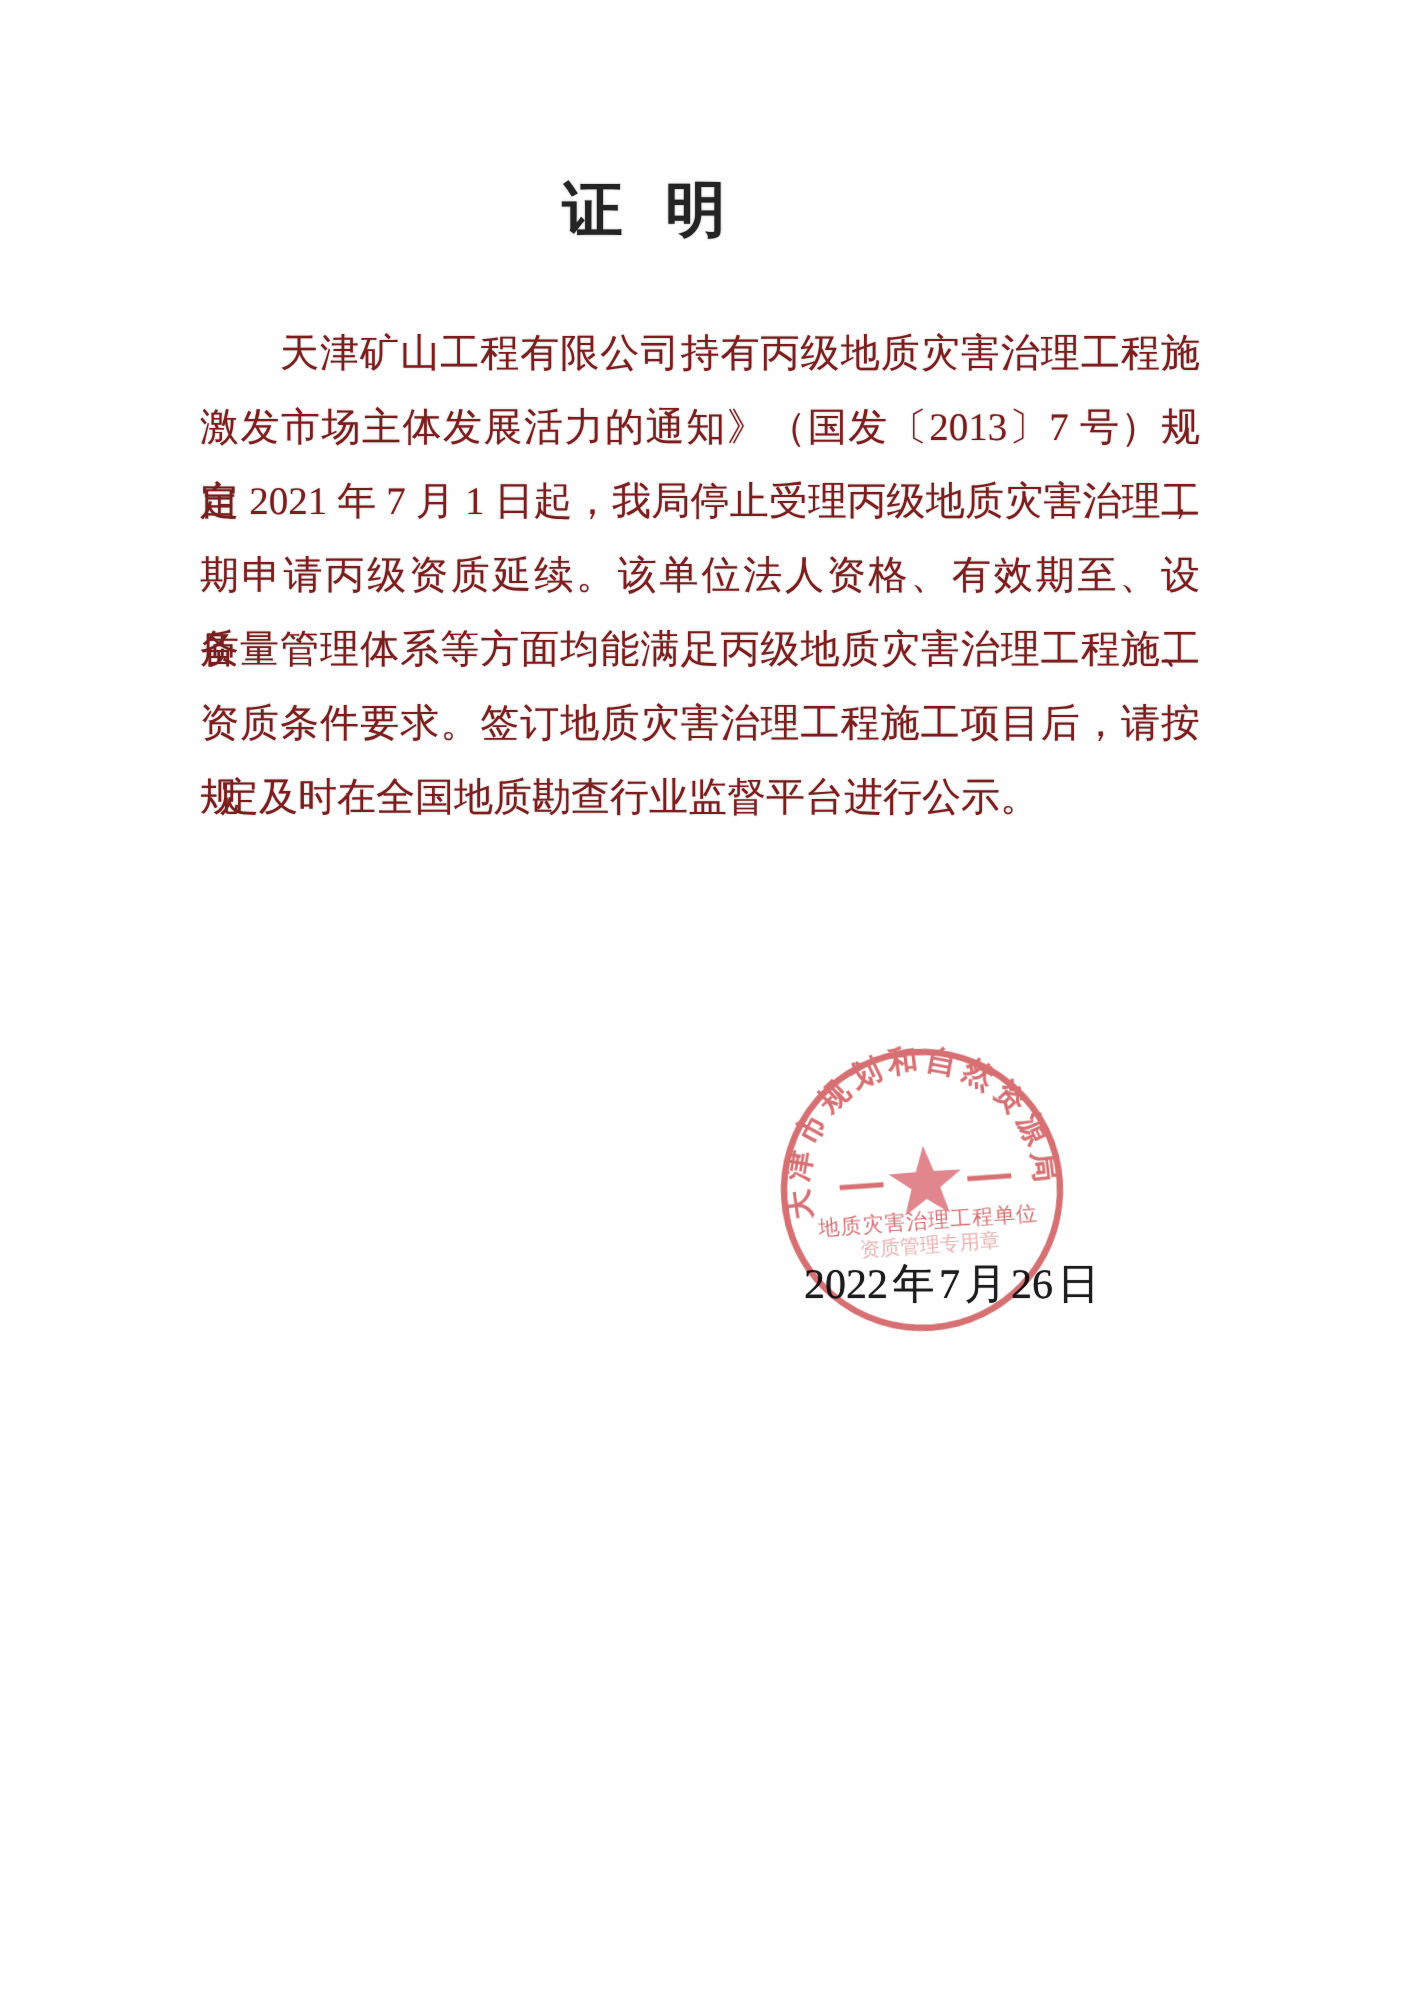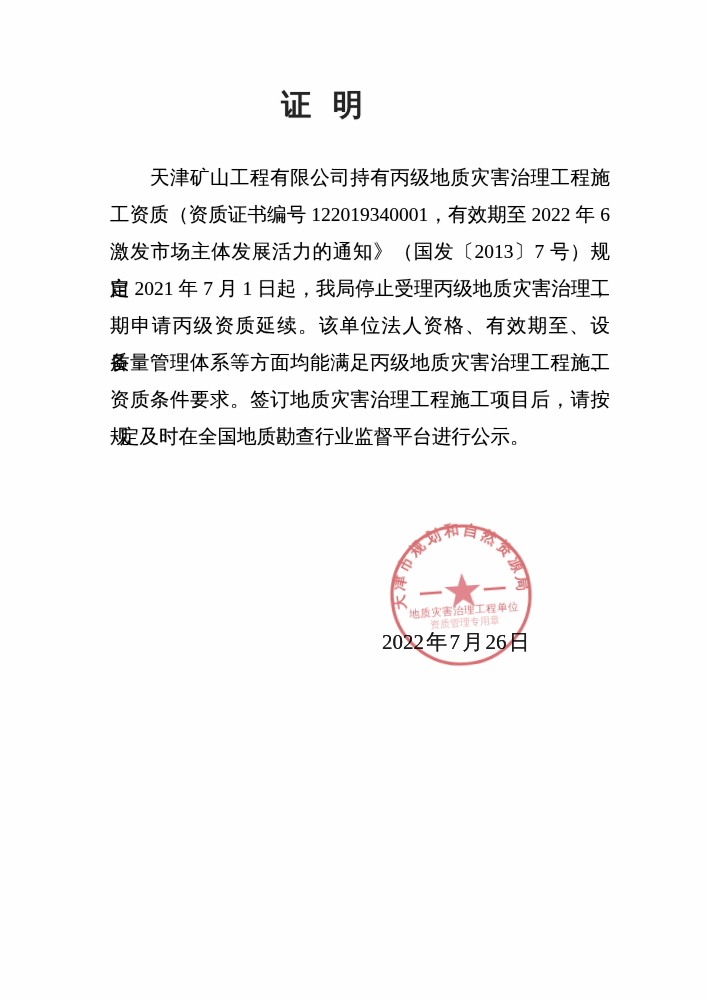--- a/index.html
+++ b/index.html
@@ -7,50 +7,49 @@
     position:relative;width:707px;height:1000px;margin:0 auto;
     background:#fefefe;overflow:hidden;
     font-family:"Liberation Serif","DejaVu Serif",serif;
   }
   .title{
     position:absolute;top:85px;left:0;width:651px;margin:0;
     text-align:center;font-size:30px;font-weight:bold;letter-spacing:7px;
     color:#242424;text-shadow:0 0 1px rgba(40,40,40,.55);
   }
   .doc-body{
-    position:absolute;left:110px;top:159px;width:500px;
-    font-size:19.5px;color:#000000;
+    position:absolute;left:100px;top:159px;width:500px;
+    font-size:19.5px;color:#7f1d1d;
     text-shadow:0 0 1px rgba(40,40,40,.4);
   }
   .line{
     height:37px;line-height:37px;
     text-align:justify;text-align-last:justify;
   }
   .line.first{text-indent:40px;}
   .line.last{text-align-last:left;margin-left:10px;}
   .seal{
     position:absolute;left:386px;top:520px;width:150px;height:150px;
     z-index:2;opacity:.87;transform:rotate(-4deg);filter:blur(.3px);
   }
   .issue-date{
-    position:absolute;left:382px;top:628px;width:200px;z-index:3;
+    position:absolute;left:402px;top:628px;width:200px;z-index:3;
     font-size:21px;color:#1d1d1d;word-spacing:-3px;
     mix-blend-mode:multiply;text-shadow:0 0 .5px #222;
   }
 </style>
 </head>
 <body>
 
 <div class="page">
 
   <h1 class="title">证 明</h1>
 
   <div class="doc-body">
     <div class="line first">天津矿山工程有限公司持有丙级地质灾害治理工程施</div>
-    <div class="line">工资质（资质证书编号 122019340001，有效期至 2022 年 6</div>
     <div class="line">激发市场主体发展活力的通知》（国发〔2013〕7 号）规定，</div>
     <div class="line">自 2021 年 7 月 1 日起，我局停止受理丙级地质灾害治理工</div>
     <div class="line">期申请丙级资质延续。该单位法人资格、有效期至、设备、</div>
     <div class="line">质量管理体系等方面均能满足丙级地质灾害治理工程施工</div>
     <div class="line">资质条件要求。签订地质灾害治理工程施工项目后，请按规</div>
     <div class="line last">定及时在全国地质勘查行业监督平台进行公示。</div>
   </div>
 
   <div class="seal">
     <svg width="150" height="150" viewBox="0 0 150 150" xmlns="http://www.w3.org/2000/svg">

